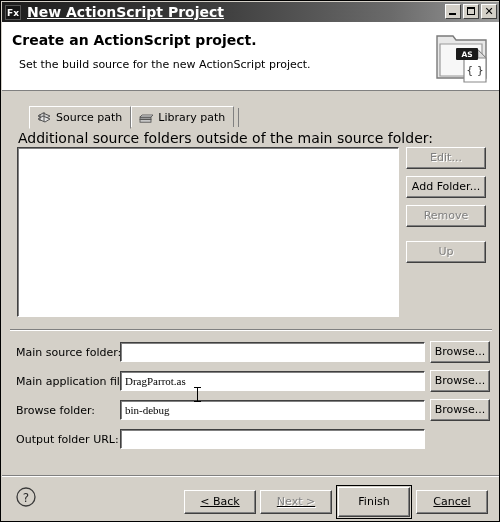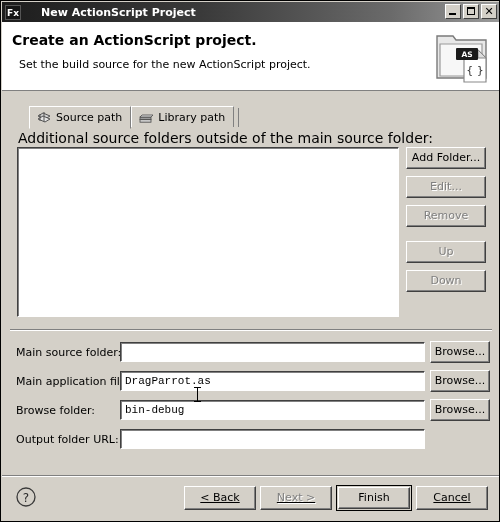--- a/index.html
+++ b/index.html
@@ -43,24 +43,25 @@
     color: #ffffff;
     font-size: 9px;
     font-weight: bold;
     line-height: 15px;
     text-align: center;
     box-sizing: border-box;
     font-family: "DejaVu Sans", sans-serif;
   }
   .title-text {
     color: #ffffff;
-    font-size: 11px;
+    font-size: 14px;
     font-weight: bold;
-    margin-left: 20px;
+    margin-left: 6px;
     white-space: nowrap;
+    text-decoration: underline;
   }
   .win-buttons {
     position: absolute;
     right: 3px; top: 2px;
     display: flex;
     gap: 2px;
   }
   .win-btn {
     width: 16px; height: 15px;
     background: #d4d0c8;
@@ -262,21 +263,21 @@
     position: absolute;
     left: 118px; top: 1px;
     width: 305px; height: 20px;
     background: #ffffff;
     border-top: 1px solid #404040;
     border-left: 1px solid #404040;
     border-right: 1px solid #ffffff;
     border-bottom: 1px solid #ffffff;
     box-shadow: inset 1px 1px 0 #808080;
     box-sizing: border-box;
-    font-family: Liberation Mono, monospace;
+    font-family: Liberation Serif, serif;
     font-size: 11px;
     color: #000000;
     padding: 0 0 0 4px;
     line-height: 18px;
     outline: none;
   }
   .form-row .f-browse {
     position: absolute;
     left: 428px; top: 0px;
     width: 60px; height: 22px;
@@ -327,21 +328,21 @@
     width: 72px; height: 24px;
     line-height: 22px;
   }
   .btn-default-wrap {
     border: 1px solid #000000;
     padding: 1px;
     box-sizing: content-box;
     display: inline-block;
   }
   .btn-default-wrap .btn {
-    width: 72px; height: 22px;
+    width: 72px; height: 30px;
     line-height: 20px;
   }
 </style>
 </head>
 <body>
 
 <div class="window">
 
   <div class="titlebar">
     <div class="fx-icon">Fx</div>
@@ -393,25 +394,24 @@
         <span>Library path</span>
       </div>
       <div class="tab-sep"></div>
     </div>
 
     <div class="tab-panel">
       <div class="panel-label">Additional source folders outside of the main source folder:</div>
       <div class="listbox"></div>
 
       <div class="side-buttons">
+        <button class="btn disabled">Edit...</button>
         <button class="btn">Add Folder...</button>
-        <button class="btn disabled">Edit...</button>
         <button class="btn disabled">Remove</button>
         <button class="btn disabled gap">Up</button>
-        <button class="btn disabled">Down</button>
       </div>
     </div>
 
     <div class="hr sep1"></div>
 
     <div class="form">
 
       <div class="form-row">
         <div class="f-label">Main source folder:</div>
         <input class="f-input" type="text" value="" style="">

